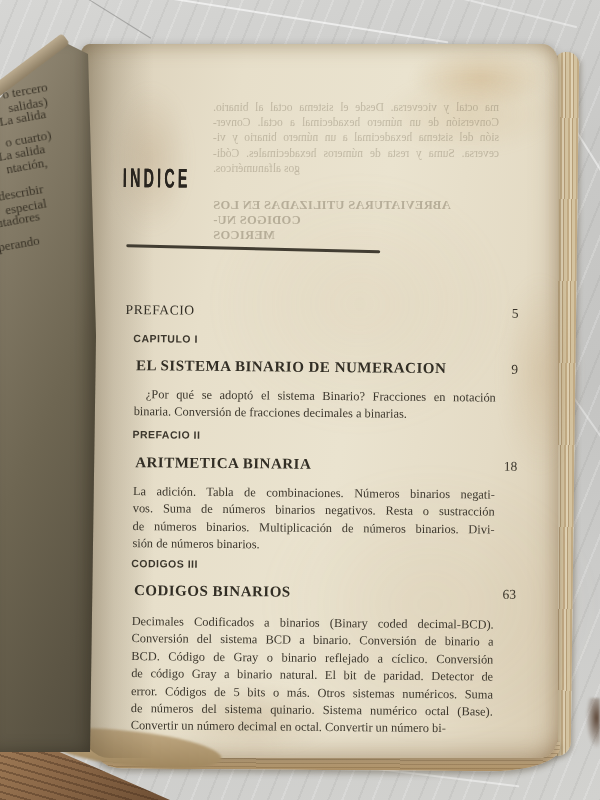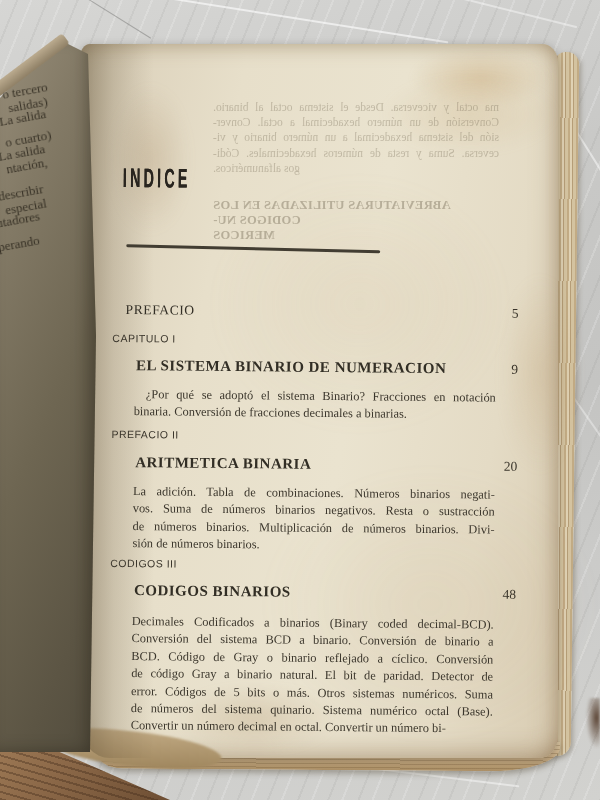--- a/index.html
+++ b/index.html
@@ -103,21 +103,21 @@
 
   
   .content{position:absolute;left:0;top:0;width:600px;height:800px;z-index:7;
     transform:rotate(.55deg);transform-origin:123px 170px;color:#38332a;}
   .title{position:absolute;left:123px;top:163px;font-family:"Liberation Sans",sans-serif;
     font-weight:700;font-size:27px;letter-spacing:6px;color:#29251f;
     transform:scaleX(.53);transform-origin:left top;text-shadow:0 0 .6px #29251f;}
   .rule{position:absolute;left:127px;top:246px;width:254px;height:2.5px;background:#423d32;
     transform:rotate(.8deg);border-radius:2px;}
 
-  .cap{position:absolute;left:114px;font-family:"Liberation Sans",sans-serif;font-weight:400;
+  .cap{position:absolute;left:135px;font-family:"Liberation Sans",sans-serif;font-weight:700;
     font-size:10.5px;letter-spacing:.5px;color:#3b362c;}
   .cap.c1{top:332px;} .cap.c2{top:428px;} .cap.c3{top:557px;}
 
   .toc-row{position:absolute;left:127px;width:393px;display:flex;justify-content:space-between;align-items:baseline;}
   .toc-row.r-pref{top:302px;}
   .toc-row.r1{top:357px;} .toc-row.r2{top:454px;} .toc-row.r3{top:582px;}
   .pref-label{font-weight:400;font-size:13.5px;letter-spacing:.6px;color:#332f26;}
   .sec-label{margin-left:11px;font-weight:700;font-size:15px;letter-spacing:.5px;color:#322e25;}
   .pg{font-size:13.5px;color:#3a352b;}
 
@@ -201,33 +201,33 @@
       <span class="pg">9</span>
     </div>
     <div class="para p1">
       <div class="ln first">¿Por qué se adoptó el sistema Binario? Fracciones en notación</div>
       <div class="ln last">binaria. Conversión de fracciones decimales a binarias.</div>
     </div>
 
     <div class="cap c2">PREFACIO II</div>
     <div class="toc-row r2">
       <span class="sec-label">ARITMETICA BINARIA</span>
-      <span class="pg">20</span>
+      <span class="pg">18</span>
     </div>
     <div class="para p2">
       <div class="ln">La adición. Tabla de combinaciones. Números binarios negati-</div>
       <div class="ln">vos. Suma de números binarios negativos. Resta o sustracción</div>
       <div class="ln">de números binarios. Multiplicación de números binarios. Divi-</div>
       <div class="ln last">sión de números binarios.</div>
     </div>
 
     <div class="cap c3">CODIGOS III</div>
     <div class="toc-row r3">
       <span class="sec-label">CODIGOS BINARIOS</span>
-      <span class="pg">48</span>
+      <span class="pg">63</span>
     </div>
     <div class="para p3">
       <div class="ln">Decimales Codificados a binarios (Binary coded decimal-BCD).</div>
       <div class="ln">Conversión del sistema BCD a binario. Conversión de binario a</div>
       <div class="ln">BCD. Código de Gray o binario reflejado a cíclico. Conversión</div>
       <div class="ln">de código Gray a binario natural. El bit de paridad. Detector de</div>
       <div class="ln">error. Códigos de 5 bits o más. Otros sistemas numéricos. Suma</div>
       <div class="ln">de números del sistema quinario. Sistema numérico octal (Base).</div>
       <div class="ln last">Convertir un número decimal en octal. Convertir un número bi-</div>
     </div>

